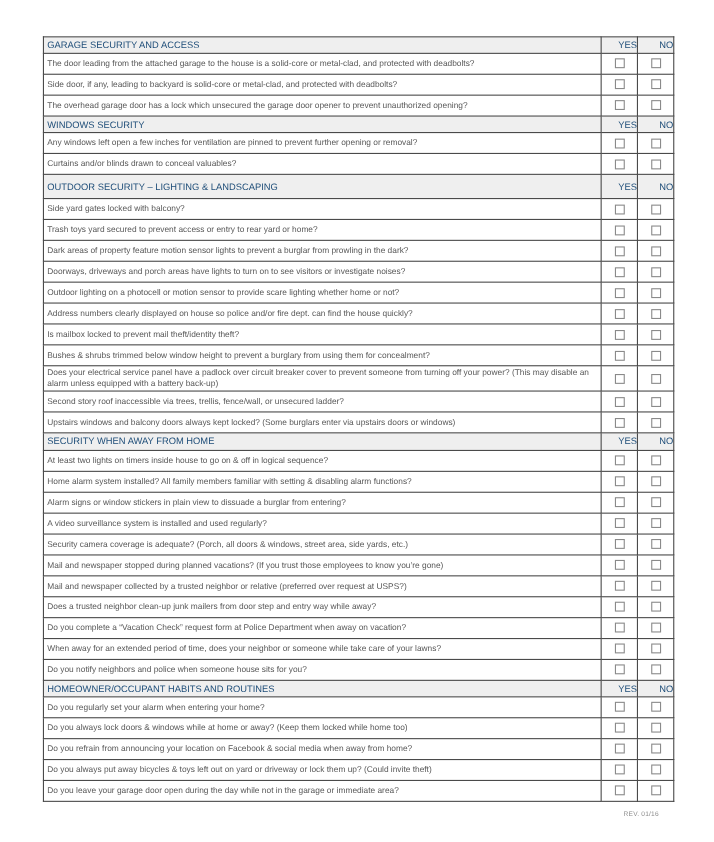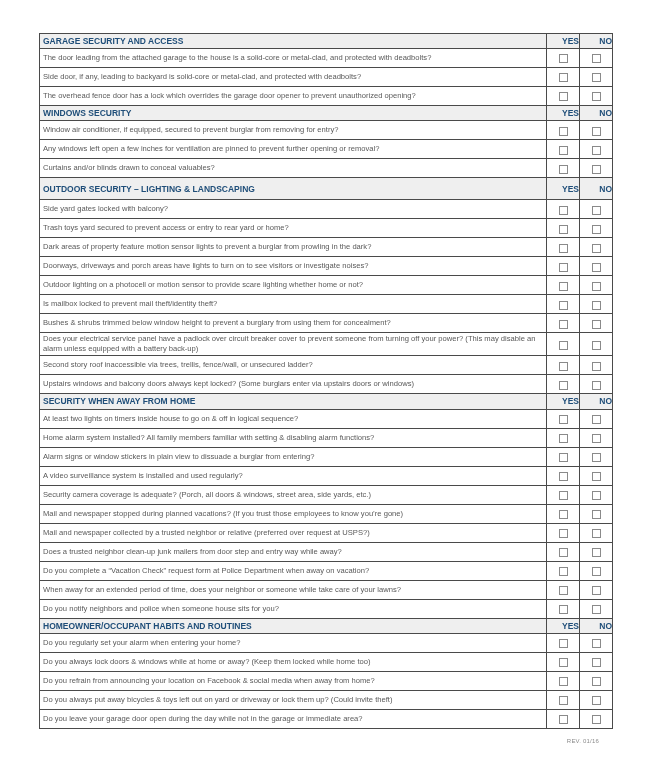--- a/index.html
+++ b/index.html
@@ -16,21 +16,21 @@
     position:absolute;left:39px;top:33px;width:573px;
     border-collapse:collapse;table-layout:fixed;
   }
   table.checklist td{border:1px solid var(--border-color);}
   col.q-col{width:507px;}
   col.yes-col{width:33px;}
   col.no-col{width:33px;}
   tr.section-row td{
     background:var(--section-bg);
     color:var(--section-title-color);
-    font-weight:bold;
+    font-weight:normal;
     font-size:8.5px;
     padding:2px 3px;
     line-height:1.2;
   }
   tr.section-row td.col-head{text-align:right;padding:2px 0;}
   tr.section-row.tall td{height:17px;vertical-align:middle;}
   tr.q-row td.q-cell{
     font-size:7.6px;
     color:var(--question-color);
     padding:1px 3px;
@@ -81,45 +81,36 @@
     <td class="q-cell">Side door, if any, leading to backyard is solid-core or metal-clad, and protected with deadbolts?</td>
     <td class="cb-cell">
       <span class="checkbox"></span>
     </td>
     <td class="cb-cell">
       <span class="checkbox"></span>
     </td>
   </tr>
 
   <tr class="q-row">
-    <td class="q-cell">The overhead fence door has a lock which overrides the garage door opener to prevent unauthorized opening?</td>
+    <td class="q-cell">The overhead garage door has a lock which unsecured the garage door opener to prevent unauthorized opening?</td>
     <td class="cb-cell">
       <span class="checkbox"></span>
     </td>
     <td class="cb-cell">
       <span class="checkbox"></span>
     </td>
   </tr>
 
   <tr class="section-row">
     <td class="section-title">WINDOWS SECURITY</td>
     <td class="col-head">YES</td>
     <td class="col-head">NO</td>
   </tr>
 
 
-  <tr class="q-row">
-    <td class="q-cell">Window air conditioner, if equipped, secured to prevent burglar from removing for entry?</td>
-    <td class="cb-cell">
-      <span class="checkbox"></span>
-    </td>
-    <td class="cb-cell">
-      <span class="checkbox"></span>
-    </td>
-  </tr>
 
   <tr class="q-row">
     <td class="q-cell">Any windows left open a few inches for ventilation are pinned to prevent further opening or removal?</td>
     <td class="cb-cell">
       <span class="checkbox"></span>
     </td>
     <td class="cb-cell">
       <span class="checkbox"></span>
     </td>
   </tr>
@@ -183,20 +174,29 @@
   <tr class="q-row">
     <td class="q-cell">Outdoor lighting on a photocell or motion sensor to provide scare lighting whether home or not?</td>
     <td class="cb-cell">
       <span class="checkbox"></span>
     </td>
     <td class="cb-cell">
       <span class="checkbox"></span>
     </td>
   </tr>
 
+  <tr class="q-row">
+    <td class="q-cell">Address numbers clearly displayed on house so police and/or fire dept. can find the house quickly?</td>
+    <td class="cb-cell">
+      <span class="checkbox"></span>
+    </td>
+    <td class="cb-cell">
+      <span class="checkbox"></span>
+    </td>
+  </tr>
 
   <tr class="q-row">
     <td class="q-cell">Is mailbox locked to prevent mail theft/identity theft?</td>
     <td class="cb-cell">
       <span class="checkbox"></span>
     </td>
     <td class="cb-cell">
       <span class="checkbox"></span>
     </td>
   </tr>

